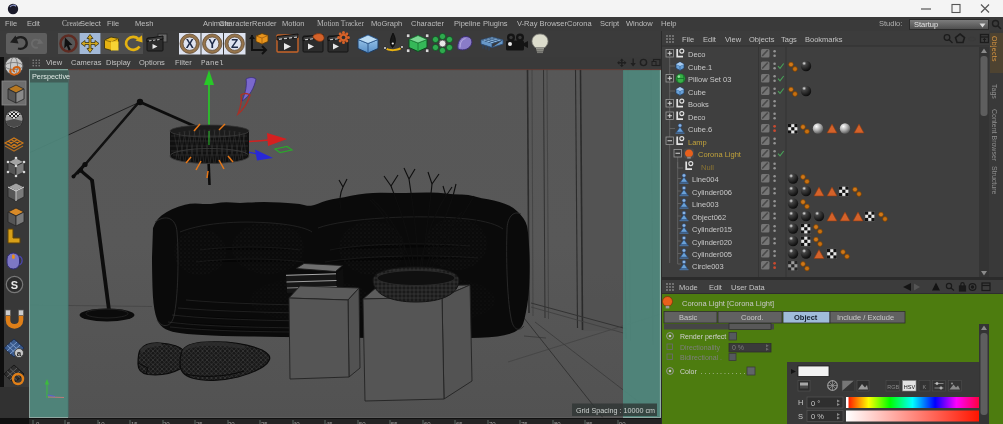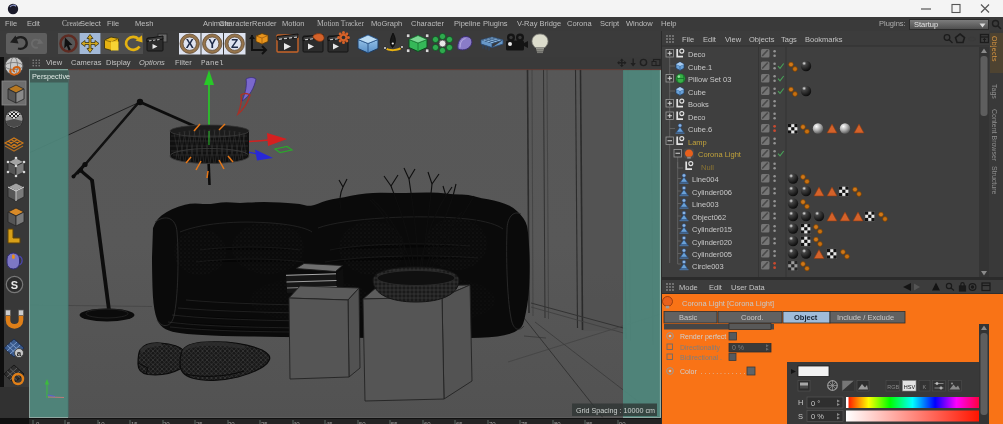--- a/index.html
+++ b/index.html
@@ -36,26 +36,26 @@
   <span class="mi" style="left:160px;margin-top:24px;">Snap</span>
   <span class="mi" style="left:203px;">Animate</span>
   <span class="mi" style="left:219px;">Character</span>
   <span class="mi" style="left:252px;">Render</span>
   <span class="mi" style="left:282px;">Motion</span>
   <span class="mi" style="left:317px;font-family:Liberation Serif, serif;">Motion Tracker</span>
   <span class="mi" style="left:371px;">MoGraph</span>
   <span class="mi" style="left:411px;">Character</span>
   <span class="mi" style="left:454px;">Pipeline</span>
   <span class="mi" style="left:483px;">Plugins</span>
-  <span class="mi" style="left:517px;">V-Ray Bridge</span>
+  <span class="mi" style="left:517px;">V-Ray Browser</span>
   <span class="mi" style="left:567px;">Corona</span>
   <span class="mi" style="left:600px;">Script</span>
   <span class="mi" style="left:626px;text-align:center;">Window</span>
   <span class="mi" style="left:661px;text-align:center;">Help</span>
-  <span class="mi" style="left:879px;color:#b0b0b0;">Plugins:</span>
+  <span class="mi" style="left:879px;color:#b0b0b0;">Studio:</span>
   <div class="abs" style="left:909px;top:1.5px;width:80px;height:11px;background:linear-gradient(#7c7c7c,#4f4f4f);border:1px solid #2a2a2a;">
     <span style="position:absolute;left:4px;top:0;font-size:7.5px;line-height:10px;color:#e2e2e2;">Startup</span>
     <svg style="position:absolute;right:2px;top:3px;" width="7" height="5" viewBox="0 0 7 5">
           <path d="M0.5 0.5 L6.5 0.5 L3.5 4.5 Z" fill="#d8d8d8"></path>
         </svg>
   </div>
   <svg class="abs" style="left:991px;top:2px;" width="11" height="11" viewBox="0 0 11 11">
     <circle cx="4.5" cy="4.5" r="3" fill="none" stroke="#1e1e1e" stroke-width="1.4"></circle>
     <line x1="7" y1="7" x2="10" y2="10" stroke="#1e1e1e" stroke-width="1.6"></line>
   </svg>
@@ -350,21 +350,21 @@
           <circle cx="4.2" cy="4" r=".8"></circle>
           <circle cx="7.2" cy="4" r=".8"></circle>
           <circle cx="1.2" cy="6.8" r=".8"></circle>
           <circle cx="4.2" cy="6.8" r=".8"></circle>
           <circle cx="7.2" cy="6.8" r=".8"></circle>
         </g>
   </svg>
   <span class="abs" style="left:17px;top:0;font-size:7.5px;line-height:12px;color:#c2c2c2;">View</span>
   <span class="abs" style="left:42px;top:0;font-size:7.5px;line-height:12px;color:#c2c2c2;">Cameras</span>
   <span class="abs" style="left:77px;top:0;font-size:7.5px;line-height:12px;color:#c2c2c2;">Display</span>
-  <span class="abs" style="left:110px;top:0;font-size:7.5px;line-height:12px;color:#c2c2c2;font-style:italic;">Options</span>
+  <span class="abs" style="left:110px;top:0;font-size:7.5px;line-height:12px;color:#c2c2c2;">Options</span>
   <span class="abs" style="left:146px;top:0;font-size:7.5px;line-height:12px;color:#c2c2c2;">Filter</span>
   <span class="abs" style="left:172px;top:0;font-size:7.5px;line-height:12px;color:#c2c2c2;font-family:Liberation Mono, monospace;">Panel</span>
   <svg class="abs" style="left:588px;top:1px;" width="44" height="10" viewBox="0 0 44 10">
     <g fill="#1f1f1f">
       <path d="M4.5 0.5 L6.5 2.8 L5.2 2.8 L5.2 4 L7 4 L7 2.8 L9.2 4.8 L7 6.8 L7 5.5 L5.2 5.5 L5.2 7 L6.5 7 L4.5 9.3 L2.5 7 L3.8 7 L3.8 5.5 L2 5.5 L2 6.8 L-0.2 4.8 L2 2.8 L2 4 L3.8 4 L3.8 2.8 L2.5 2.8 Z" transform="translate(0.3,0)"></path>
       <path d="M15.5 0.5 L16.8 0.5 L16.8 5 L18.8 5 L16.1 8.5 L13.4 5 L15.5 5 Z"></path>
       <circle cx="26.5" cy="4.5" r="3.1" fill="none" stroke="#1f1f1f" stroke-width="1.4"></circle>
       <rect x="36.5" y="1.5" width="6.5" height="6" fill="none" stroke="#1f1f1f" stroke-width="1.2"></rect>
       <rect x="35" y="3.5" width="4" height="4" fill="#3a3a3a" stroke="#1f1f1f" stroke-width="1"></rect>
     </g>
@@ -908,21 +908,21 @@
 <div class="abs" style="left:989px;top:31px;width:14px;height:393px;background:#393939;"></div>
 <div class="abs" style="left:990px;top:33px;width:13px;height:40px;background:#4e4331;"></div>
 <div class="abs" style="left:991px;top:36px;writing-mode:vertical-rl;font-size:7px;color:#d89540;letter-spacing:0.3px;">Objects</div>
 <div class="abs" style="left:991px;top:84px;writing-mode:vertical-rl;font-size:7px;color:#8f8f8f;">Tags</div>
 <div class="abs" style="left:991px;top:109px;writing-mode:vertical-rl;font-size:7px;color:#8f8f8f;">Content Browser</div>
 <div class="abs" style="left:991px;top:166px;writing-mode:vertical-rl;font-size:7px;color:#8f8f8f;">Structure</div>
 <div class="abs" style="left:990px;top:285px;width:13px;height:44px;background:#46413a;"></div>
 <div class="abs" style="left:991px;top:287px;writing-mode:vertical-rl;font-size:7px;color:#cf9a4a;">Attributes</div>
 <div class="abs" style="left:991px;top:341px;writing-mode:vertical-rl;font-size:7px;color:#8f8f8f;">Layers</div>
 <div class="abs" style="left:661px;top:277px;width:342px;height:3px;background:#2b2b2b;"></div>
-<div class="abs" id="ampanel" style="left:661px;top:280px;width:342px;height:144px;background:#f97316;border-left:1px solid #2a2a2a;">
+<div class="abs" id="ampanel" style="left:661px;top:280px;width:342px;height:144px;background:#4d7c0f;border-left:1px solid #2a2a2a;">
 <svg width="342" height="144" viewBox="661 280 342 144">
 
   <rect x="661" y="280" width="342" height="13" fill="#3c3c3c"></rect>
   <line x1="661" y1="293.5" x2="1003" y2="293.5" stroke="#2e2e2e" stroke-width="1"></line>
   <g fill="#8a8a8a">
     <circle cx="666" cy="284" r="0.9"></circle>
           <circle cx="669" cy="284" r="0.9"></circle>
           <circle cx="672" cy="284" r="0.9"></circle>
     <circle cx="666" cy="287" r="0.9"></circle>
           <circle cx="669" cy="287" r="0.9"></circle>

